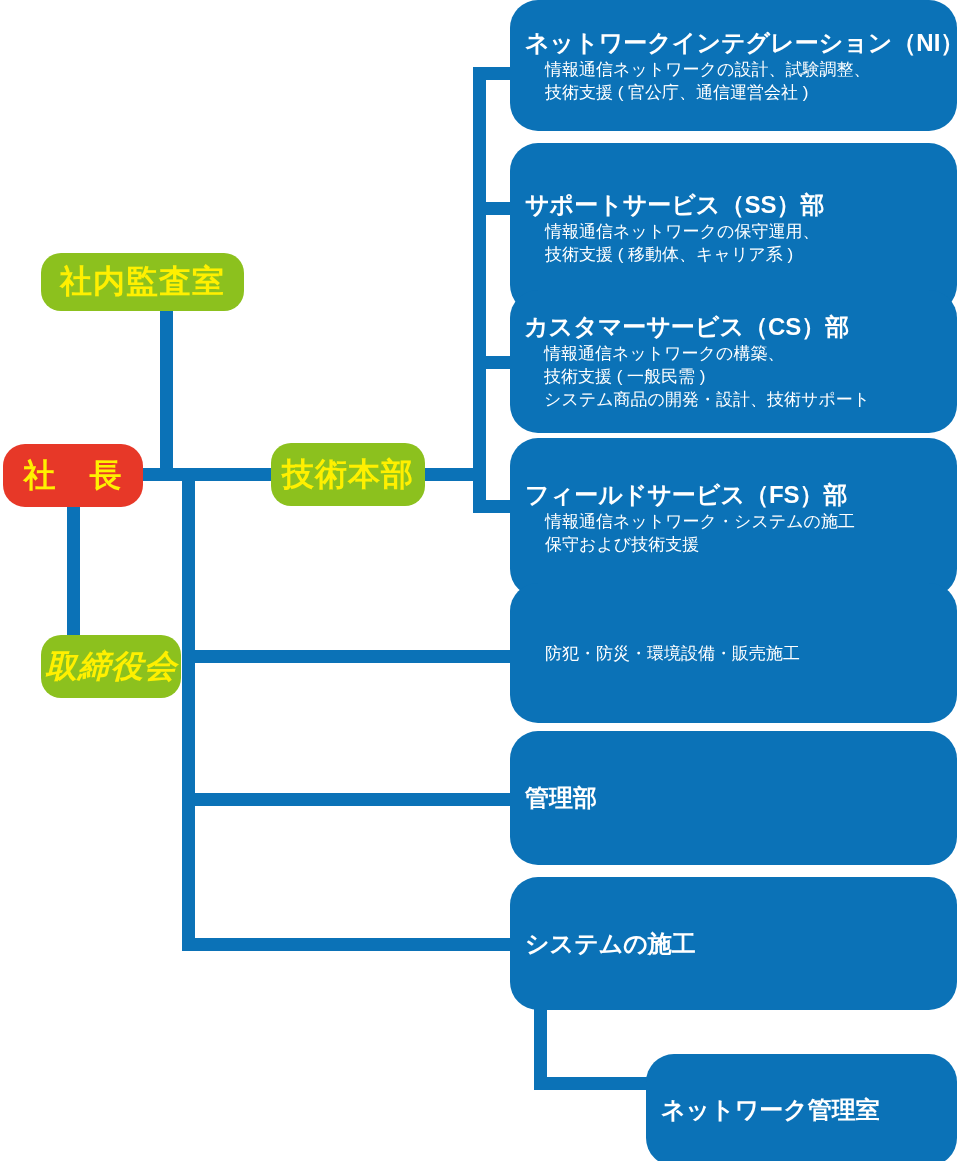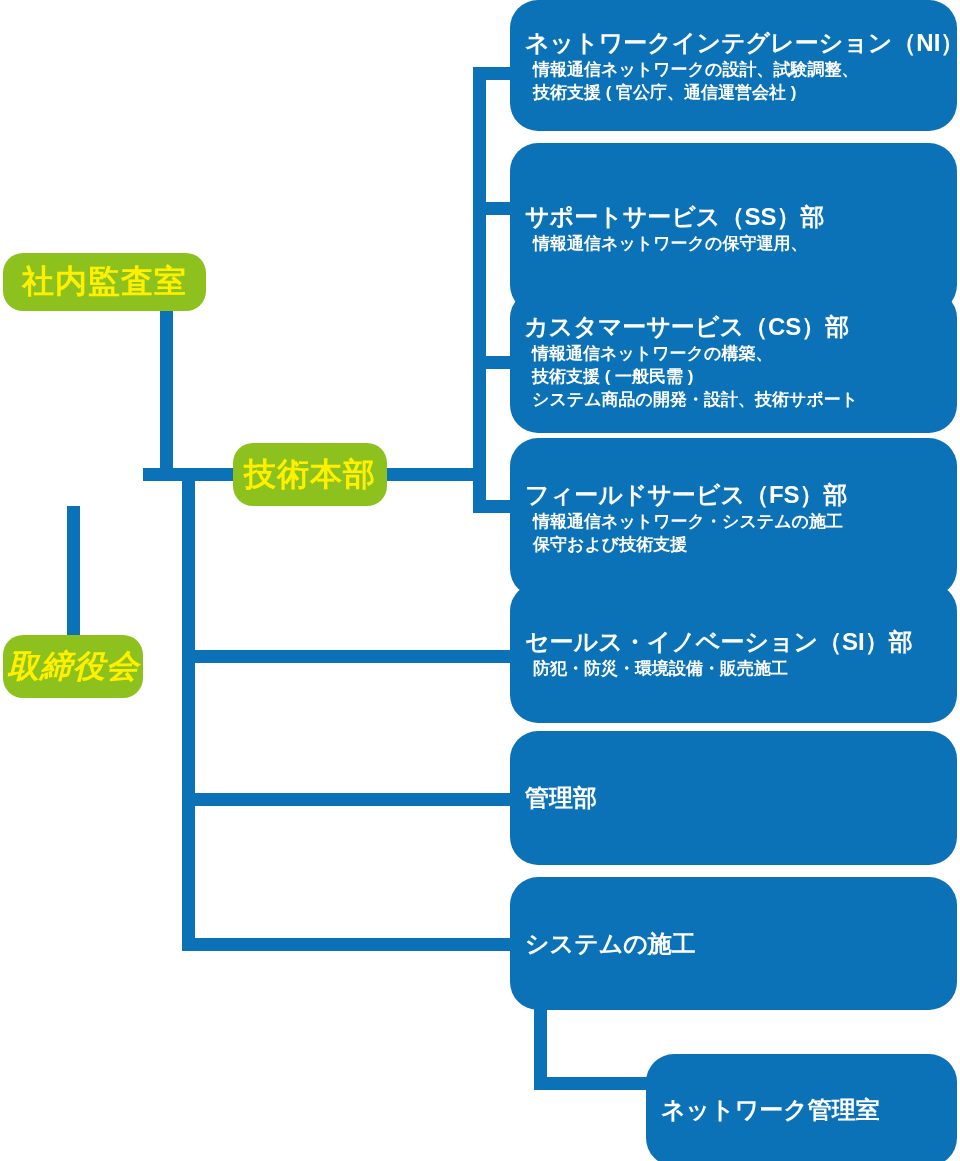--- a/index.html
+++ b/index.html
@@ -22,43 +22,43 @@
   .node{
     position:absolute;
     display:flex;
     align-items:center;
     justify-content:center;
     font-weight:bold;
     color:var(--yellow);
     font-size:32px;
     letter-spacing:1px;
   }
-  .node.green{background:var(--green);border-radius:20px;}
+  .node.green{background:var(--green);border-radius:20px;margin-left:38px;}
   .node.red{background:var(--red);border-radius:22px;}
   .dept{
     position:absolute;
     left:510px;
     width:447px;
     background:var(--blue);
     border-radius:28px;
     color:var(--white);
     display:flex;
     flex-direction:column;
     justify-content:center;
     padding-left:15px;
   }
   .dept .title{
     font-weight:bold;
     font-size:24px;
     line-height:30px;
     white-space:nowrap;
   }
   .dept .desc{
-    margin-left:8px;
-    font-weight:bold;
+    margin-left:20px;
+    font-weight:normal;
     font-size:17px;
     line-height:23px;
     white-space:nowrap;
   }
   .dept.small{
     left:646px;
     width:311px;
   }
 </style>
 </head>
@@ -78,55 +78,58 @@
   <div class="line" style="left:473px;top:202px;width:42px;height:13px;"></div>
   <div class="line" style="left:473px;top:356px;width:42px;height:13px;"></div>
   <div class="line" style="left:473px;top:500px;width:42px;height:13px;"></div>
   <div class="line" style="left:534px;top:1005px;width:13px;height:85px;"></div>
   <div class="line" style="left:534px;top:1077px;width:118px;height:13px;"></div>
 
   <div class="node green" style="left:3px;top:253px;width:203px;height:58px;">
     <span>社内監査室</span>
   </div>
 
+  <div class="node red" style="left:3px;top:444px;width:140px;height:63px;">
+    <span>社　長</span>
+  </div>
 
   <div class="node green" style="left:3px;top:635px;width:140px;height:63px;font-style:italic;">
     <span>取締役会</span>
   </div>
 
   <div class="node green" style="left:233px;top:443px;width:154px;height:63px;">
     <span>技術本部</span>
   </div>
 
   <div class="dept" style="top:0px;height:131px;">
     <div class="title">ネットワークインテグレーション（NI）部</div>
     <div class="desc">情報通信ネットワークの設計、試験調整、</div>
     <div class="desc">技術支援 ( 官公庁、通信運営会社 )</div>
   </div>
 
   <div class="dept" style="top:143px;height:170px;">
     <div class="title">サポートサービス（SS）部</div>
     <div class="desc">情報通信ネットワークの保守運用、</div>
+    <div class="desc">技術支援 ( 移動体、キャリア系 )</div>
   </div>
 
   <div class="dept" style="top:290px;height:143px;padding-left:14px;">
     <div class="title">カスタマーサービス（CS）部</div>
     <div class="desc">情報通信ネットワークの構築、</div>
     <div class="desc">技術支援 ( 一般民需 )</div>
     <div class="desc">システム商品の開発・設計、技術サポート</div>
   </div>
 
   <div class="dept" style="top:438px;height:159px;">
     <div class="title">フィールドサービス（FS）部</div>
     <div class="desc">情報通信ネットワーク・システムの施工</div>
     <div class="desc">保守および技術支援</div>
   </div>
 
   <div class="dept" style="top:583px;height:140px;">
-    <div class="title">セールス・イノベーション（SI）部</div>
     <div class="desc">防犯・防災・環境設備・販売施工</div>
   </div>
 
   <div class="dept" style="top:731px;height:134px;">
     <div class="title">管理部</div>
   </div>
 
   <div class="dept" style="top:877px;height:133px;">
     <div class="title">システムの施工</div>
   </div>

